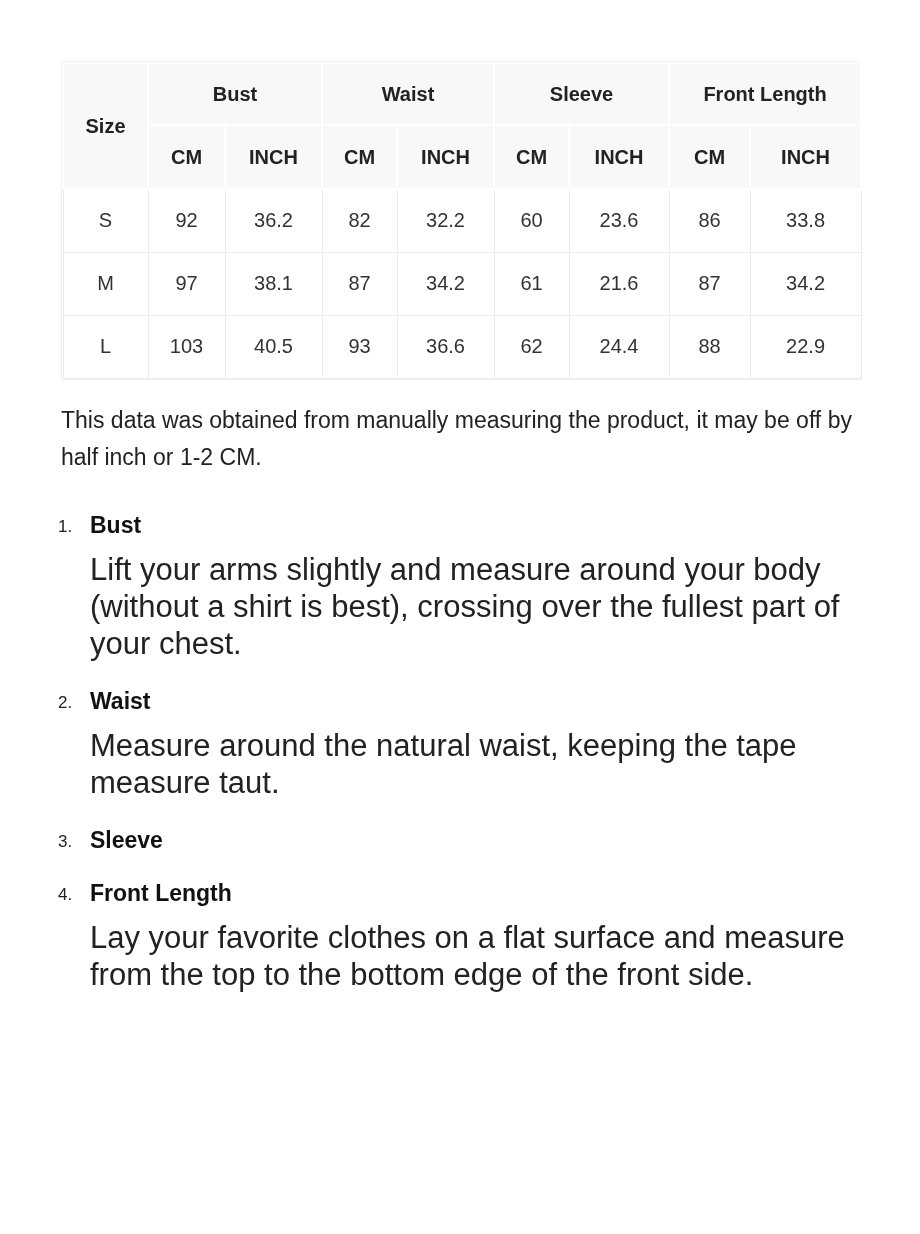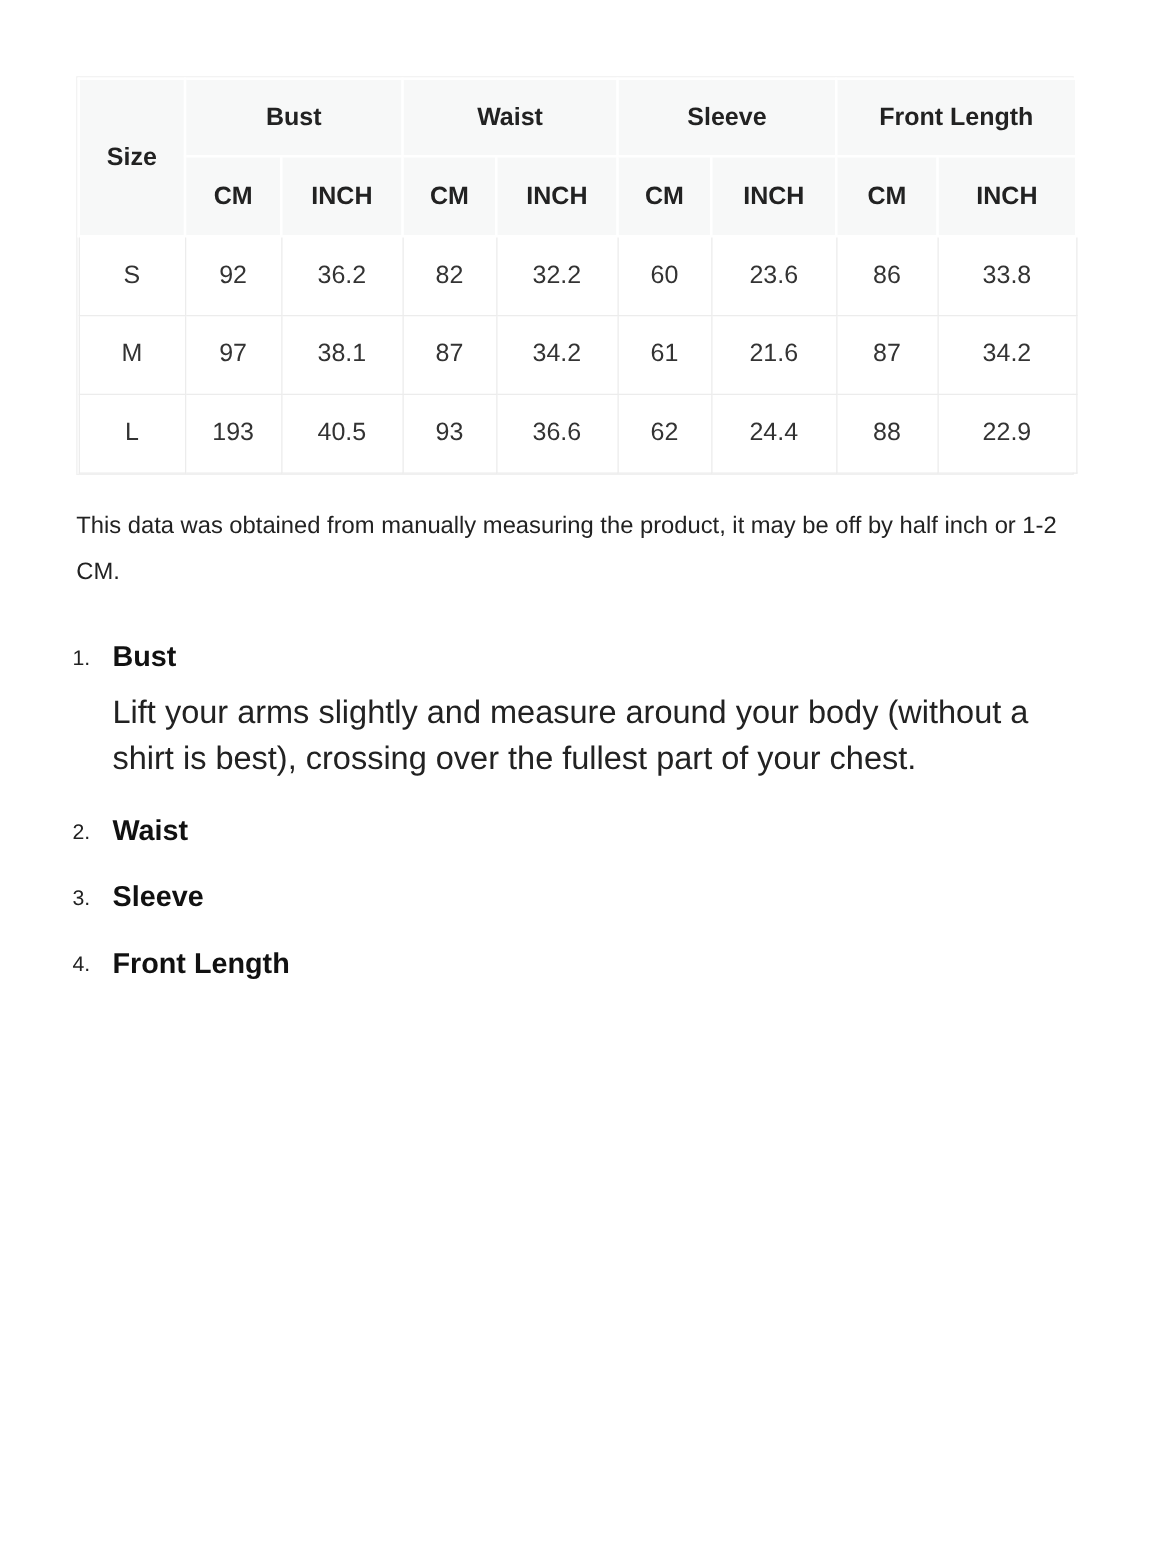--- a/index.html
+++ b/index.html
@@ -43,21 +43,21 @@
 
   
   h2.howto-title {
     font-size: 31px;
     line-height: 37px;
     margin: 48px 0 0 0;
     color: #111111;
     font-weight: bold;
   }
   p.howto-intro {
-    font-size: 19px;
+    font-size: 23px;
     line-height: 37px;
     margin: 22px 0 0 0;
     color: #222222;
   }
   ol.steps {
     list-style: none;
     margin: 36px 0 0 0;
     padding: 0;
   }
   li.step {
@@ -72,21 +72,21 @@
     font-size: 17px;
     color: #222222;
   }
   .step-label {
     font-size: 23px;
     font-weight: bold;
     color: #111111;
   }
   .step-desc {
     margin: 12px 0 0 0;
-    font-size: 26px;
+    font-size: 31px;
     line-height: 37px;
     color: #222222;
   }
 </style>
 </head>
 <body>
 
 <div class="page">
 
   <div class="table-wrap">
@@ -139,21 +139,21 @@
           <td>38.1</td>
           <td>87</td>
           <td>34.2</td>
           <td>61</td>
           <td>21.6</td>
           <td>87</td>
           <td>34.2</td>
         </tr>
         <tr>
           <td>L</td>
-          <td>193</td>
+          <td>103</td>
           <td>40.5</td>
           <td>93</td>
           <td>36.6</td>
           <td>62</td>
           <td>24.4</td>
           <td>88</td>
           <td>22.9</td>
         </tr>
       </tbody>
     </table>
@@ -164,25 +164,27 @@
 
     <ol class="steps">
       <li class="step">
         <span class="step-number">1.</span>
         <span class="step-label">Bust</span>
         <p class="step-desc">Lift your arms slightly and measure around your body (without a shirt is best), crossing over the fullest part of your chest.</p>
       </li>
       <li class="step">
         <span class="step-number">2.</span>
         <span class="step-label">Waist</span>
+        <p class="step-desc">Measure around the natural waist, keeping the tape measure taut.</p>
       </li>
       <li class="step">
         <span class="step-number">3.</span>
         <span class="step-label">Sleeve</span>
       </li>
       <li class="step">
         <span class="step-number">4.</span>
         <span class="step-label">Front Length</span>
+        <p class="step-desc">Lay your favorite clothes on a flat surface and measure from the top to the bottom edge of the front side.</p>
       </li>
     </ol>
   </section>
 
 </div>
 
 </body></html>

